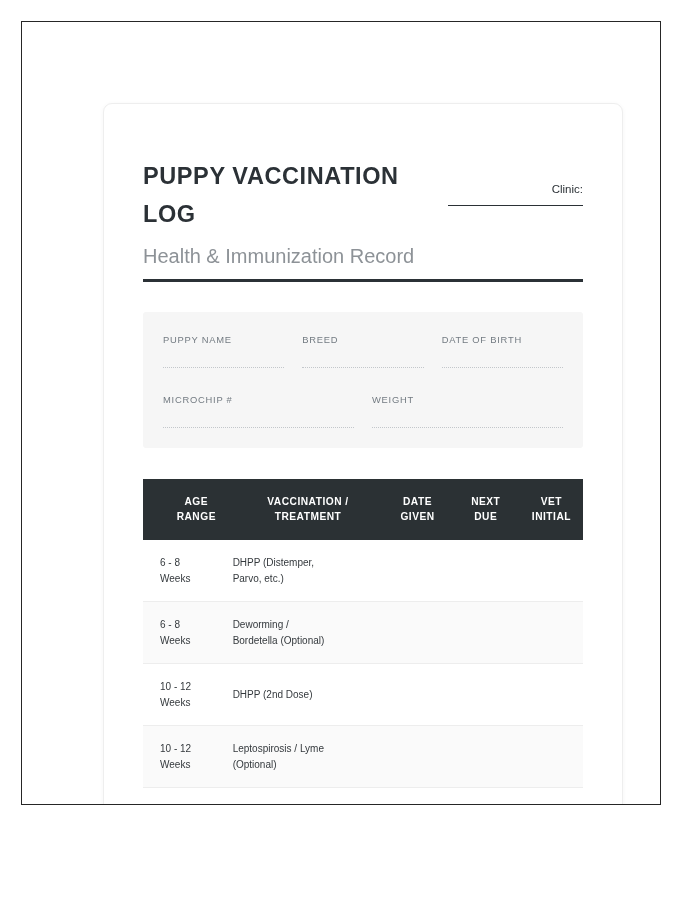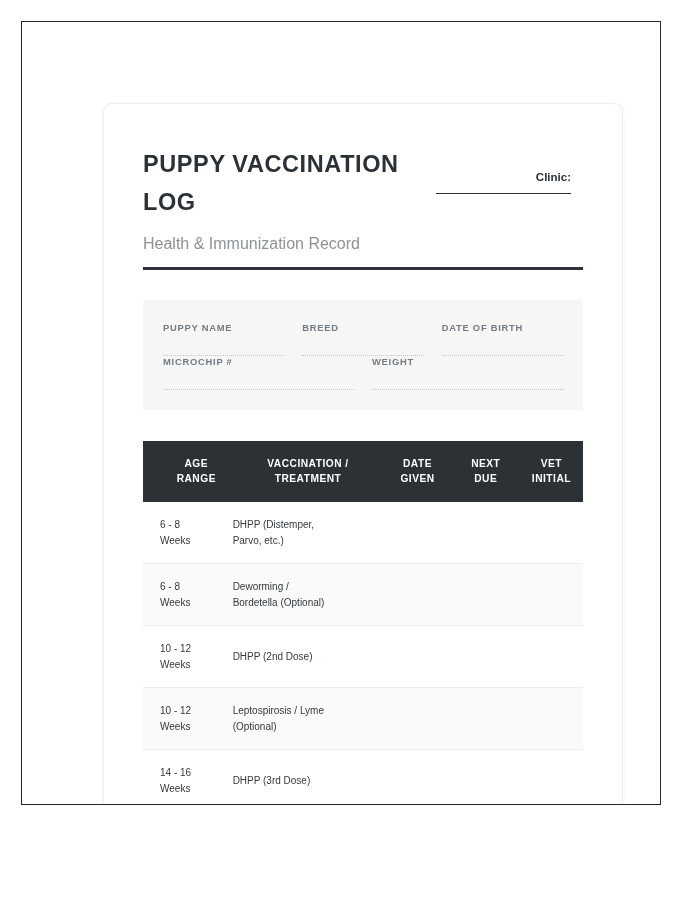--- a/index.html
+++ b/index.html
@@ -29,52 +29,51 @@
     position: absolute;
     left: 81px;
     top: 81px;
     width: 520px;
     height: 760px;
     background: #ffffff;
     border: 1px solid #eeeeee;
     border-radius: 9px;
     box-shadow: 0 1px 5px rgba(0,0,0,0.045);
     overflow: hidden;
-    padding: 0 39px;
+    padding: 12px 39px;
   }
 
   
   .doc-header {
     position: relative;
     padding-top: 41px;
     height: 166px;
   }
   .title-block { width: 300px; }
 
   .doc-title {
     font-size: 23.5px;
     font-weight: bold;
     letter-spacing: 0.6px;
     color: #2b3136;
     line-height: 38px;
     max-width: 275px;
   }
   .doc-subtitle {
-    font-size: 16px;
+    font-size: 20px;
     color: #8d9297;
     line-height: 22px;
     margin-top: 12px;
   }
 
   .clinic-block {
     position: absolute;
-    right: 12px;
+    right: 0;
     top: 66px;
     width: 135px;
-    font-weight: bold;
   }
   .clinic-field { margin-bottom: 8px; }
   .clinic-label {
     font-size: 11.5px;
     color: #2b3136;
     text-align: right;
     line-height: 15px;
     margin-bottom: 8px;
   }
   .clinic-rule {
@@ -95,29 +94,29 @@
   
   .info-panel {
     margin-top: 30px;
     background: #f6f6f6;
     border-radius: 3px;
     padding: 22px 20px 20px 20px;
   }
   .info-row {
     display: flex;
   }
-  .info-row + .info-row { }
+  .info-row + .info-row { margin-top: 26px; }
   .info-cell {
     flex: 1 1 0;
     padding-right: 18px;
   }
   .info-cell:last-child { padding-right: 0; }
   .info-label {
     font-size: 9.4px;
-    font-weight: bold;
+    font-weight: normal;
     letter-spacing: 0.75px;
     color: #737b82;
     line-height: 12px;
   }
   .info-line {
     margin-top: 21px;
     border-bottom: 1.3px dotted #c3c7cb;
     height: 0;
   }
 

